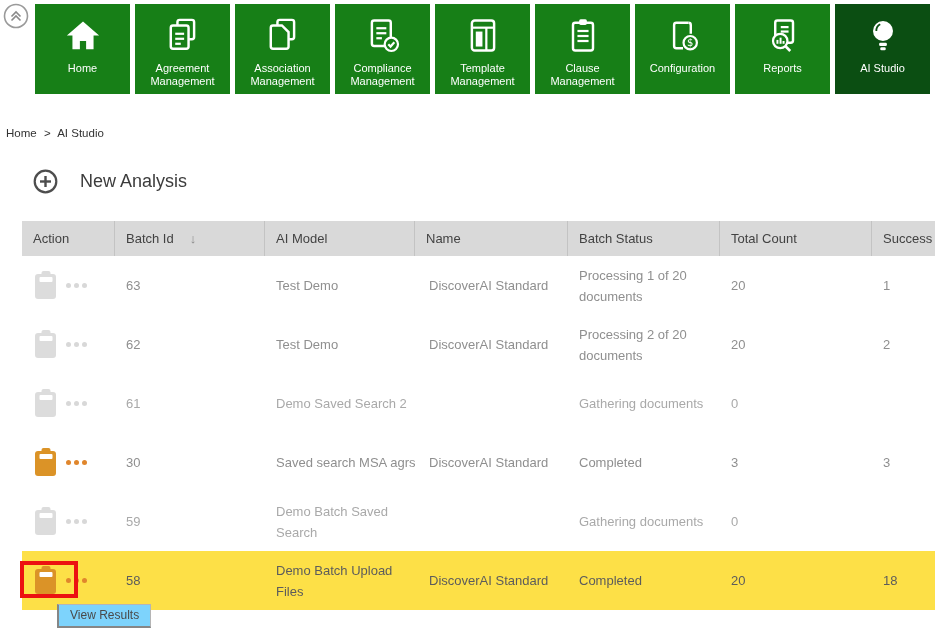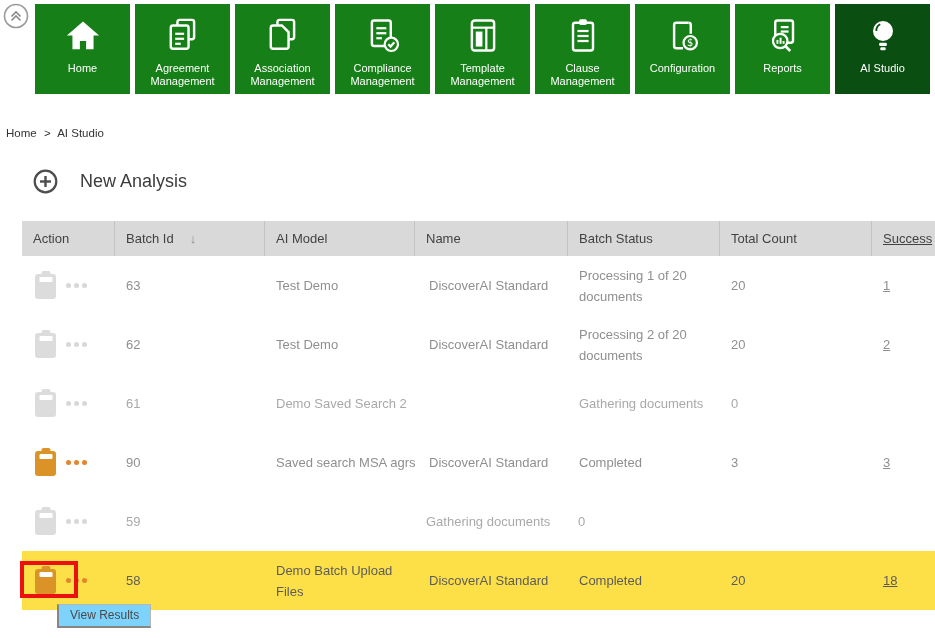--- a/index.html
+++ b/index.html
@@ -38,21 +38,21 @@
   .gcell { padding-left:11px; display:flex; align-items:center; font-size:13px; line-height:21px; color:#8f8f8f; }
   .grid-row.dim .gcell { color:#a9a9a9; }
   .grid-row.highlight .gcell { color:#5c5c5c; }
 
   .col-action { width:93px; }
   .col-batchid { width:150px; }
   .col-name { width:153px; }
   .col-model { width:150px; }
   .col-status { width:152px; }
   .col-total { width:152px; }
-  .col-success { width:63px;text-decoration:underline; }
+  .col-success { width:63px; }
 
   
   .action-cell { position:relative; display:flex; align-items:center; gap:10px; padding-left:13px; }
   .clipboard { position:relative; width:21px; height:25px; border-radius:3px; margin-top:2px; background:#dcdcdc; cursor:pointer; flex:none; }
   .clipboard::before { content:""; position:absolute; top:-3px; left:50%; transform:translateX(-50%); width:9px; height:6px; background:inherit; border-radius:2px; }
   .clipboard::after { content:""; position:absolute; top:3px; left:50%; transform:translateX(-50%); width:13px; height:5px; background:#fff; border-radius:1px; }
   .clipboard.orange { background:#db9327; }
   .dots { display:flex; gap:3px; cursor:pointer; }
   .dots i { width:5px; height:5px; border-radius:50%; background:#d8d8d8; }
   .dots.orange i { background:#e0862c; }
@@ -287,38 +287,39 @@
 
     <div class="grid-row">
       <div class="gcell col-action action-cell">
         <span class="clipboard orange"></span>
         <span class="dots orange">
             <i></i>
             <i></i>
             <i></i>
           </span>
       </div>
-      <div class="gcell col-batchid">90</div>
+      <div class="gcell col-batchid">30</div>
       <div class="gcell col-name">Saved search MSA agrs</div>
       <div class="gcell col-model">DiscoverAI Standard</div>
       <div class="gcell col-status">Completed</div>
       <div class="gcell col-total">3</div>
       <div class="gcell col-success">3</div>
     </div>
 
     <div class="grid-row dim">
       <div class="gcell col-action action-cell">
         <span class="clipboard"></span>
         <span class="dots">
             <i></i>
             <i></i>
             <i></i>
           </span>
       </div>
       <div class="gcell col-batchid">59</div>
+      <div class="gcell col-name">Demo Batch Saved Search</div>
       <div class="gcell col-model"></div>
       <div class="gcell col-status">Gathering documents</div>
       <div class="gcell col-total">0</div>
       <div class="gcell col-success"></div>
     </div>
 
     <div class="grid-row highlight">
       <div class="gcell col-action action-cell">
         <span class="clipboard orange"></span>
         <span class="dots orange">

